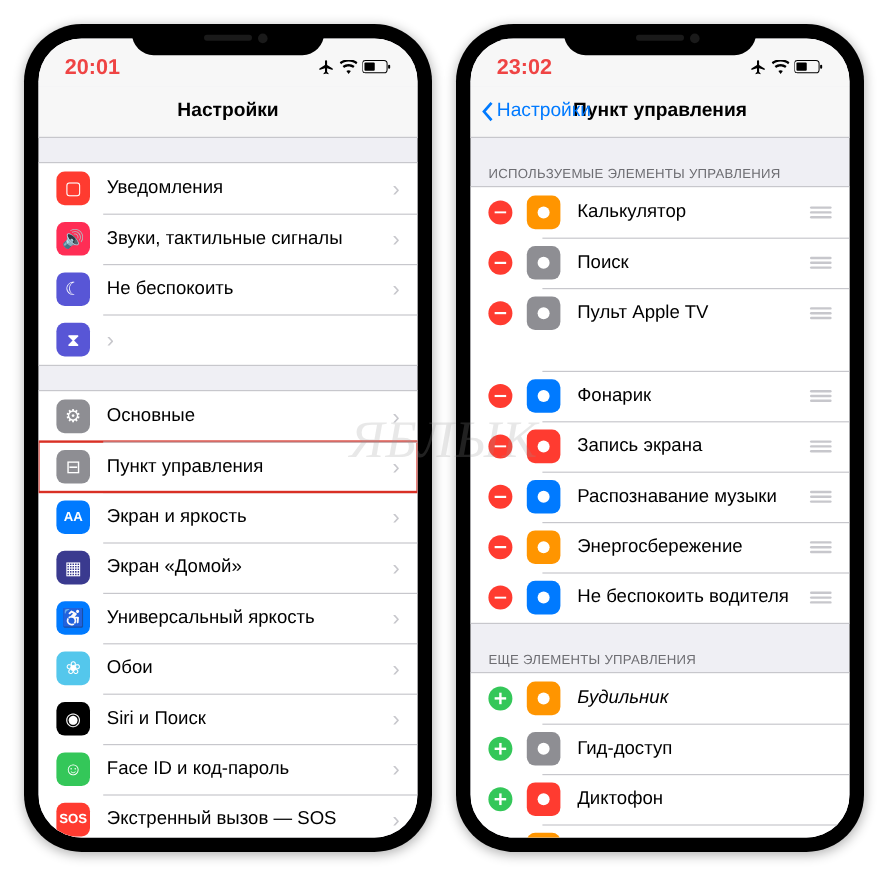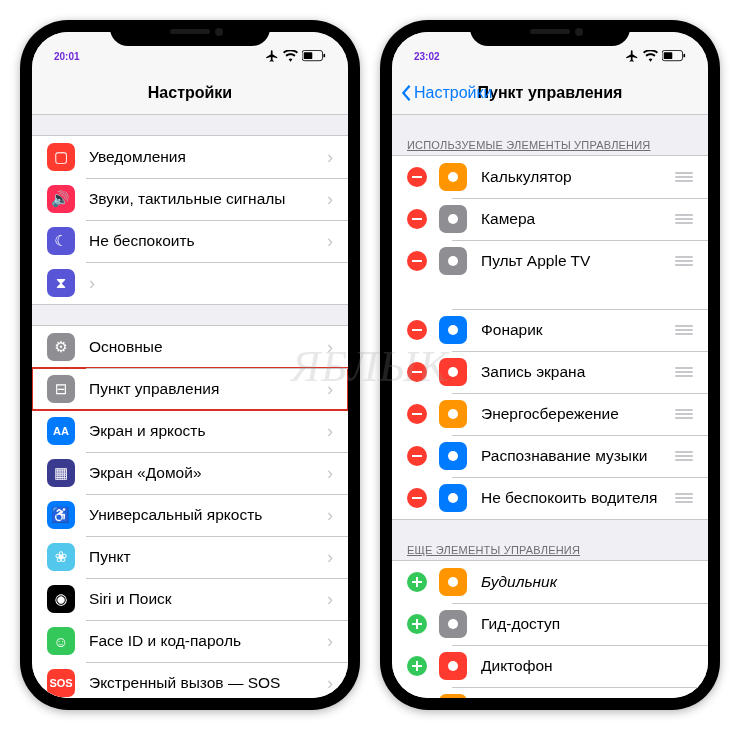--- a/index.html
+++ b/index.html
@@ -68,23 +68,23 @@
     border-radius: 36px;
     overflow: hidden;
     position: relative;
   }
   .status-bar {
     display: flex;
     justify-content: space-between;
     align-items: center;
     padding: 10px 22px 2px 22px;
     height: 28px;
-    font-size: 10px;
+    font-size: 18px;
     font-weight: 600;
-    color: #6d28d9;
+    color: #ef4444;
     background: #f7f7f7;
   }
   .status-right {
     display: flex;
     align-items: center;
     gap: 4px;
   }
   .nav-bar {
     background: #f7f7f7;
     border-bottom: 0.5px solid #c7c7cc;
@@ -113,21 +113,20 @@
     overflow-y: hidden;
     height: calc(100% - 70px);
   }
   .group { margin-top: 20px; }
   .group-header {
     font-size: 11px;
     color: #6d6d72;
     padding: 4px 15px;
     text-transform: uppercase;
     letter-spacing: 0.2px;
-    text-decoration: underline;
   }
   .list {
     background: #fff;
     border-top: 0.5px solid #c7c7cc;
     border-bottom: 0.5px solid #c7c7cc;
   }
   .row {
     display: flex;
     align-items: center;
     min-height: 42px;
@@ -286,21 +285,21 @@
               <span class="row-label">Экран «Домой»</span>
               <span class="chevron">›</span>
             </div>
             <div class="row">
               <div class="app-icon" style="background: rgb(0, 122, 255);">♿</div>
               <span class="row-label">Универсальный яркость</span>
               <span class="chevron">›</span>
             </div>
             <div class="row">
               <div class="app-icon" style="background: rgb(84, 199, 236);">❀</div>
-              <span class="row-label">Пункт</span>
+              <span class="row-label">Обои</span>
               <span class="chevron">›</span>
             </div>
             <div class="row">
               <div class="app-icon" style="background: rgb(0, 0, 0);">◉</div>
               <span class="row-label">Siri и Поиск</span>
               <span class="chevron">›</span>
             </div>
             <div class="row">
               <div class="app-icon" style="background: rgb(52, 199, 89);">☺</div>
               <span class="row-label">Face ID и код-пароль</span>
@@ -372,21 +371,21 @@
               <div class="action-btn action-remove">
                 <svg width="10" height="2" viewBox="0 0 10 2">
                   <rect width="10" height="2" fill="#fff"></rect>
                 </svg>
               </div>
               <div class="app-icon" style="background: rgb(142, 142, 147);">
                 <svg width="16" height="16" viewBox="0 0 16 16" fill="#fff">
                   <circle cx="8" cy="8" r="5"></circle>
                 </svg>
               </div>
-              <span class="row-label">Камера</span>
+              <span class="row-label">Поиск</span>
               <div class="drag-handle">
                 <span></span>
                 <span></span>
                 <span></span>
               </div>
             </div>
             <div class="row cc" style="position: relative;">
               <div class="action-btn action-remove">
                 <svg width="10" height="2" viewBox="0 0 10 2">
                   <rect width="10" height="2" fill="#fff"></rect>
@@ -439,44 +438,44 @@
                 <span></span>
                 <span></span>
               </div>
             </div>
             <div class="row cc" style="position: relative;">
               <div class="action-btn action-remove">
                 <svg width="10" height="2" viewBox="0 0 10 2">
                   <rect width="10" height="2" fill="#fff"></rect>
                 </svg>
               </div>
+              <div class="app-icon" style="background: rgb(0, 122, 255);">
+                <svg width="16" height="16" viewBox="0 0 16 16" fill="#fff">
+                  <circle cx="8" cy="8" r="5"></circle>
+                </svg>
+              </div>
+              <span class="row-label">Распознавание музыки</span>
+              <div class="drag-handle">
+                <span></span>
+                <span></span>
+                <span></span>
+              </div>
+            </div>
+            <div class="row cc" style="position: relative;">
+              <div class="action-btn action-remove">
+                <svg width="10" height="2" viewBox="0 0 10 2">
+                  <rect width="10" height="2" fill="#fff"></rect>
+                </svg>
+              </div>
               <div class="app-icon" style="background: rgb(255, 149, 0);">
                 <svg width="16" height="16" viewBox="0 0 16 16" fill="#fff">
                   <circle cx="8" cy="8" r="5"></circle>
                 </svg>
               </div>
               <span class="row-label">Энергосбережение</span>
-              <div class="drag-handle">
-                <span></span>
-                <span></span>
-                <span></span>
-              </div>
-            </div>
-            <div class="row cc" style="position: relative;">
-              <div class="action-btn action-remove">
-                <svg width="10" height="2" viewBox="0 0 10 2">
-                  <rect width="10" height="2" fill="#fff"></rect>
-                </svg>
-              </div>
-              <div class="app-icon" style="background: rgb(0, 122, 255);">
-                <svg width="16" height="16" viewBox="0 0 16 16" fill="#fff">
-                  <circle cx="8" cy="8" r="5"></circle>
-                </svg>
-              </div>
-              <span class="row-label">Распознавание музыки</span>
               <div class="drag-handle">
                 <span></span>
                 <span></span>
                 <span></span>
               </div>
             </div>
             <div class="row cc" style="position: relative;">
               <div class="action-btn action-remove">
                 <svg width="10" height="2" viewBox="0 0 10 2">
                   <rect width="10" height="2" fill="#fff"></rect>

